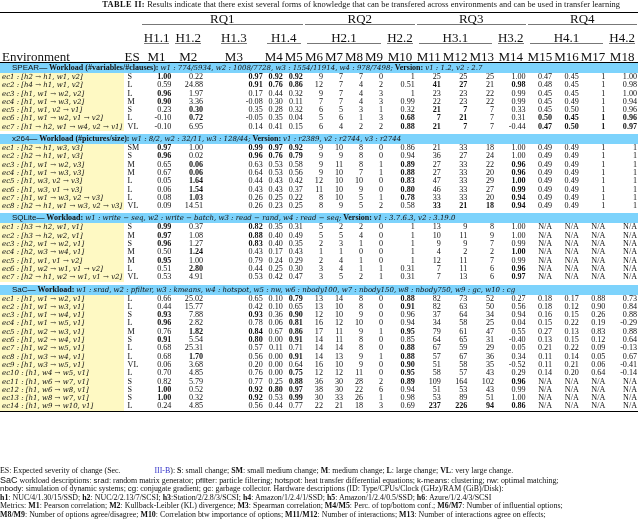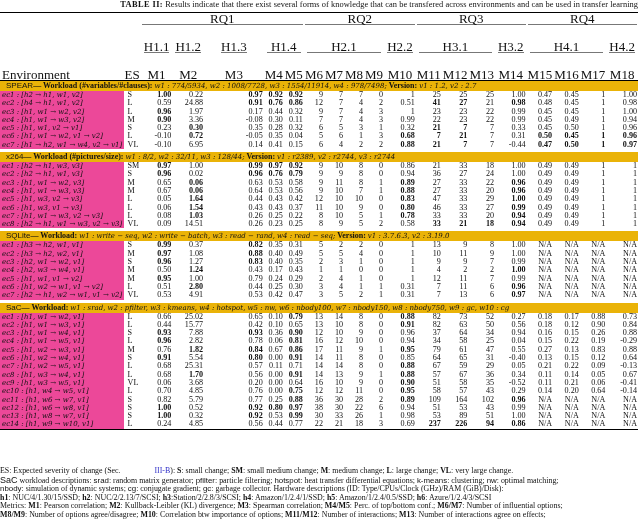--- a/index.html
+++ b/index.html
@@ -1,28 +1,28 @@
 <!DOCTYPE html>
 <html><head>
 <meta charset="utf-8">
 <style>
   html, body { margin: 0; padding: 0; background: #ffffff; }
   body { width: 640px; height: 519px; overflow: hidden; font-family: "Liberation Serif", serif; color: #111; }
-  .caption { position: absolute; left: 0; top: 0; width: 640px; height: 10px; font-size: 8.4px; line-height: 10px; white-space: nowrap; text-align: right; letter-spacing: 0.05px; padding-right: 2px; box-sizing: border-box; }
+  .caption { position: absolute; left: 0; top: 0; width: 640px; height: 10px; font-size: 8.4px; line-height: 10px; white-space: nowrap; text-align: right; letter-spacing: 0.05px; padding-right: 20px; box-sizing: border-box; }
   .caption b { font-weight: bold; letter-spacing: 0.4px; }
   table.main { position: absolute; left: 0; top: 12px; width: 638px; border-collapse: collapse; font-size: 8.1px; }
   table.main td { padding: 0 1px; height: 8.3px; line-height: 8.3px; white-space: nowrap; text-align: right; }
-  table.main td.env { text-align: left; background: #ec4899; padding-left: 2px; font-style: italic; font-family: "DejaVu Serif", serif; font-size: 7px; }
+  table.main td.env { text-align: left; background: #fef9c3; padding-left: 2px; font-style: italic; font-family: "DejaVu Serif", serif; font-size: 7px; }
   table.main td.es { text-align: left; padding-left: 4px; }
   tr.hdr td { text-align: center; height: 11px; line-height: 11px; font-size: 13px; }
   tr.hdr1 td { border-top: 1px solid #000; }
   tr.hdr3 td { border-bottom: 1px solid #000; height: 11px; }
   tr.hdr3 td.envh { text-align: left; padding-left: 2px; }
   .uline { border-bottom: 0.6px solid #777; }
-  tr.sec td { background: #eab308; text-align: left; padding-left: 6px; height: 9px; line-height: 9px; font-size: 8px; }
+  tr.sec td { background: #7dd3fc; text-align: left; padding-left: 12px; height: 9px; line-height: 9px; font-size: 8px; }
   tr.sec .sys { font-family: "Liberation Sans", sans-serif; }
   tr.sec .mono { font-style: italic; font-family: "DejaVu Serif", serif; font-size: 7px; }
   tr.gap td { height: 3px; line-height: 3px; padding: 0; }
   tr.last td { border-bottom: 1px solid #000; }
   .b { font-weight: bold; }
   .notes { position: absolute; left: 0; top: 467px; width: 640px; font-size: 7.9px; line-height: 8.6px; }
   .notes div { white-space: nowrap; }
   .notes .ss { font-family: "Liberation Sans", sans-serif; }
   .notes .link { color: #2f2fc8; margin-left: 32px; }
 </style>
@@ -93,21 +93,21 @@
         <td colspan="3">
           <span class="uline" style="display:block;margin:0 2px">H3.1</span>
         </td>
         <td colspan="1">
           <span class="uline" style="display:block;margin:0 2px">H3.2</span>
         </td>
         <td colspan="3">
           <span class="uline" style="display:block;margin:0 2px">H4.1</span>
         </td>
         <td colspan="1">
-          <span class="uline" style="display:block;margin:16px 2px">H4.2</span>
+          <span class="uline" style="display:block;margin:7px 2px">H4.2</span>
         </td>
       </tr>
       <tr class="hdr hdr3">
         <td class="envh">Environment</td>
         <td>ES</td>
         <td>M1</td>
         <td>M2</td>
         <td>M3</td>
         <td>M4</td>
         <td>M5</td>

